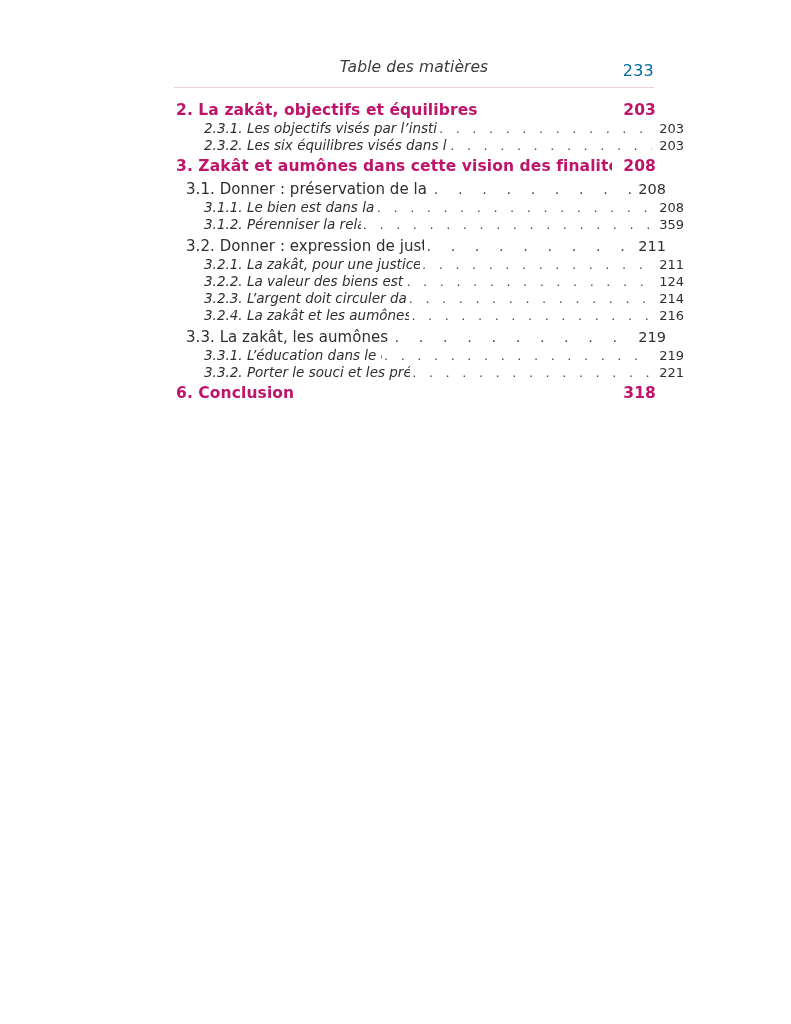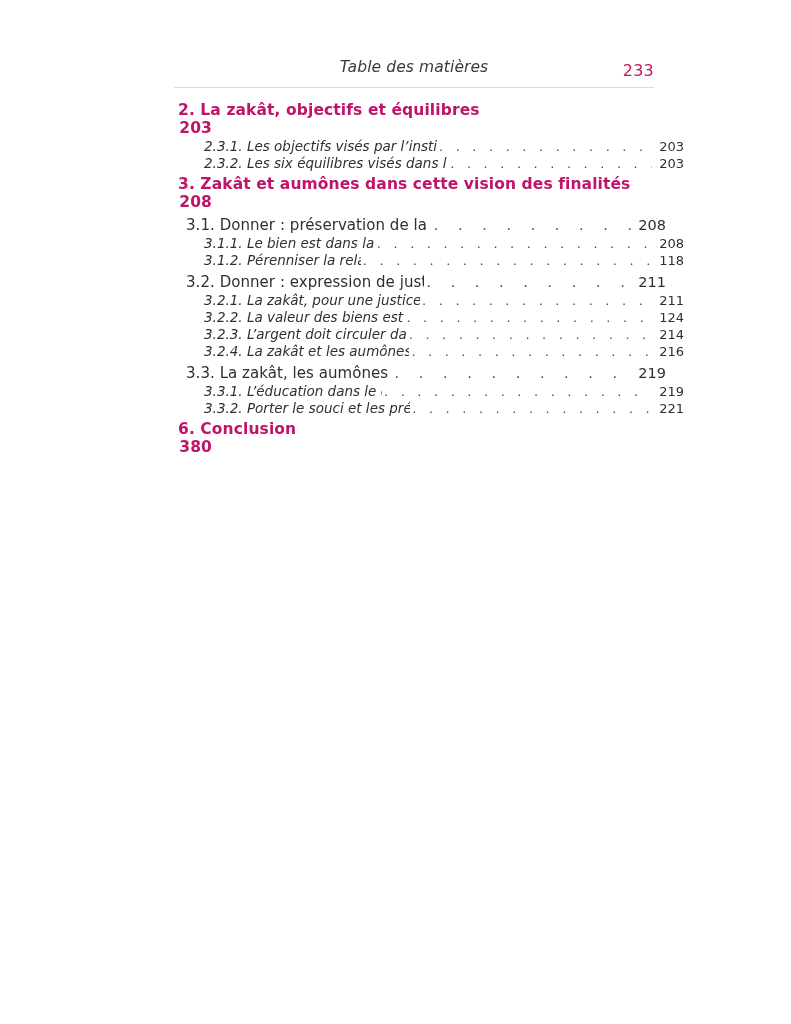--- a/index.html
+++ b/index.html
@@ -43,21 +43,21 @@
     font-style: italic;
     font-size: 15.5px;
     color: #3b3b3b;
     letter-spacing: 0.1px;
   }
   .runhead-folio {
     position: absolute;
     right: 0;
     bottom: 0;
     font-size: 16px;
-    color: #be185d;
+    color: #0369a1;
     letter-spacing: 0.2px;
   }
   .rule {
     margin-top: 7px;
     height: 1px;
     width: 100%;
     background: #f2cfdc;
   }
 
   
@@ -85,21 +85,20 @@
   .toc-folio {
     flex: 0 0 auto;
     text-align: right;
   }
 
   
   .lvl1 {
     margin-top: 2px;
     margin-bottom: 1px;
     padding-left: 2px;
-    flex-direction: column;
   }
   .lvl1 .toc-label,
   .lvl1 .toc-folio {
     font-weight: bold;
     font-size: 15.5px;
     color: #c0136a;
     letter-spacing: 0.1px;
   }
   .lvl1 .toc-folio { min-width: 34px; }
   .lvl1 .toc-leader { visibility: hidden; }
@@ -188,21 +187,21 @@
           <span class="toc-folio">208</span>
         </div>
         <div class="toc-row lvl3">
           <span class="toc-label">3.1.1. Le bien est dans la relation à Dieu</span>
           <span class="toc-leader">. . . . . . . . . . . . . . . . . . . . . . . . . . .</span>
           <span class="toc-folio">208</span>
         </div>
         <div class="toc-row lvl3">
           <span class="toc-label">3.1.2. Pérenniser la relation à Dieu.</span>
           <span class="toc-leader">. . . . . . . . . . . . . . . . . . . . . . . . . . .</span>
-          <span class="toc-folio">118</span>
+          <span class="toc-folio">359</span>
         </div>
         <div class="toc-row lvl2">
           <span class="toc-label">3.2. Donner : expression de justice sociale et d’équité</span>
           <span class="toc-leader">. . . . . . . . . . . . . . .</span>
           <span class="toc-folio">211</span>
         </div>
         <div class="toc-row lvl3">
           <span class="toc-label">3.2.1. La zakât, pour une justice sociale responsable et digne</span>
           <span class="toc-leader">. . . . . . . . . . . . . . . . . . . . . . . . . . .</span>
           <span class="toc-folio">211</span>
@@ -233,18 +232,18 @@
           <span class="toc-folio">219</span>
         </div>
         <div class="toc-row lvl3">
           <span class="toc-label">3.3.2. Porter le souci et les préoccupations des croyants</span>
           <span class="toc-leader">. . . . . . . . . . . . . . . . . . . . . . . . . . .</span>
           <span class="toc-folio">221</span>
         </div>
         <div class="toc-row lvl1 plain">
           <span class="toc-label">6. Conclusion</span>
           <span class="toc-leader"></span>
-          <span class="toc-folio">380</span>
+          <span class="toc-folio">318</span>
         </div>
       </div>
 
   </div>
 </div>
 
 </body></html>

